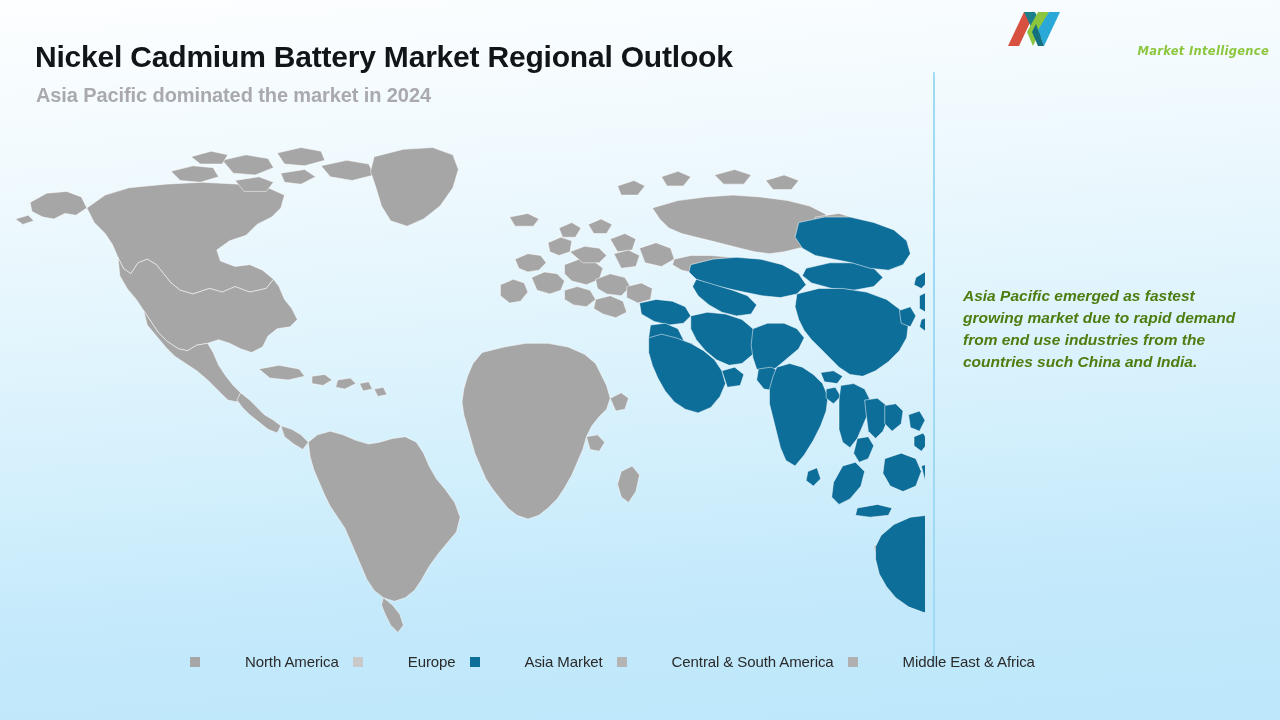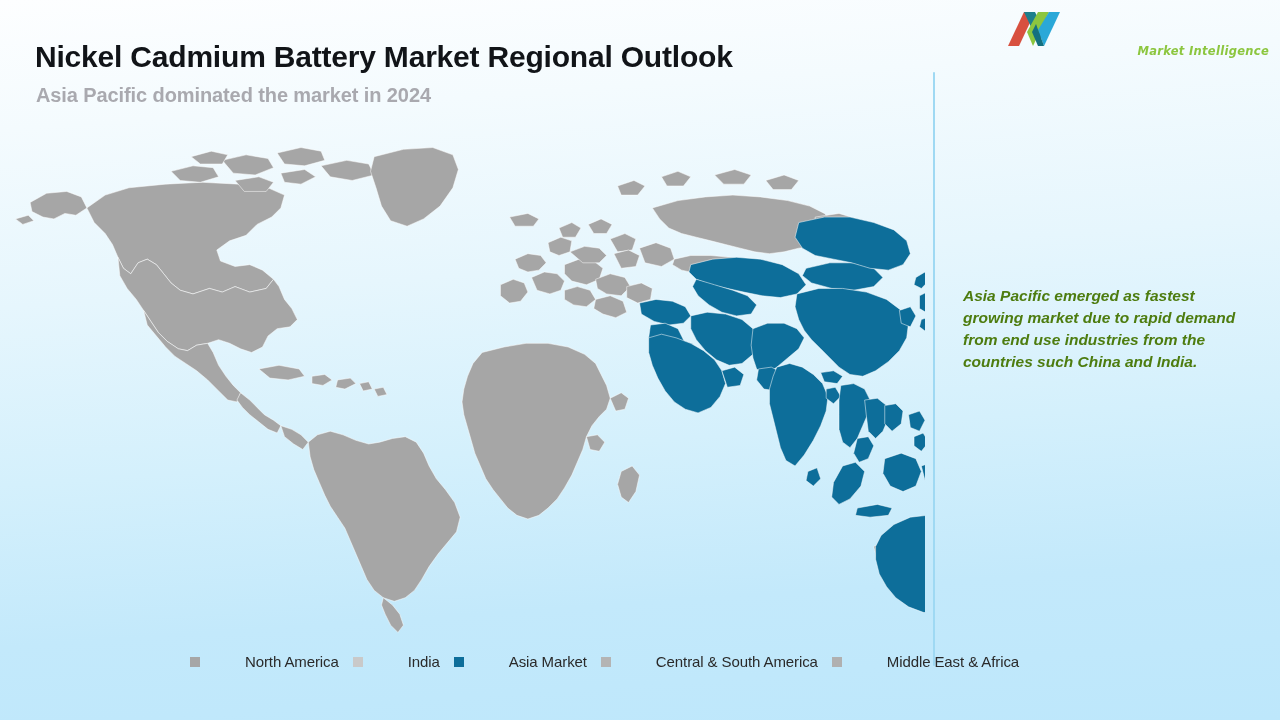--- a/index.html
+++ b/index.html
@@ -278,21 +278,21 @@
 </svg>
 </div>
 
 <div id="legend">
   <div class="legend-item">
     <span class="legend-swatch" style="background:#a6a6a6"></span>
     <span class="legend-label">North America</span>
   </div>
   <div class="legend-item">
     <span class="legend-swatch" style="background:#c9c9c9"></span>
-    <span class="legend-label">India</span>
+    <span class="legend-label">Europe</span>
   </div>
   <div class="legend-item">
     <span class="legend-swatch" style="background:#0d6e9a"></span>
     <span class="legend-label">Asia Market</span>
   </div>
   <div class="legend-item">
     <span class="legend-swatch" style="background:#b4b4b4"></span>
     <span class="legend-label">Central &amp; South America</span>
   </div>
   <div class="legend-item">

